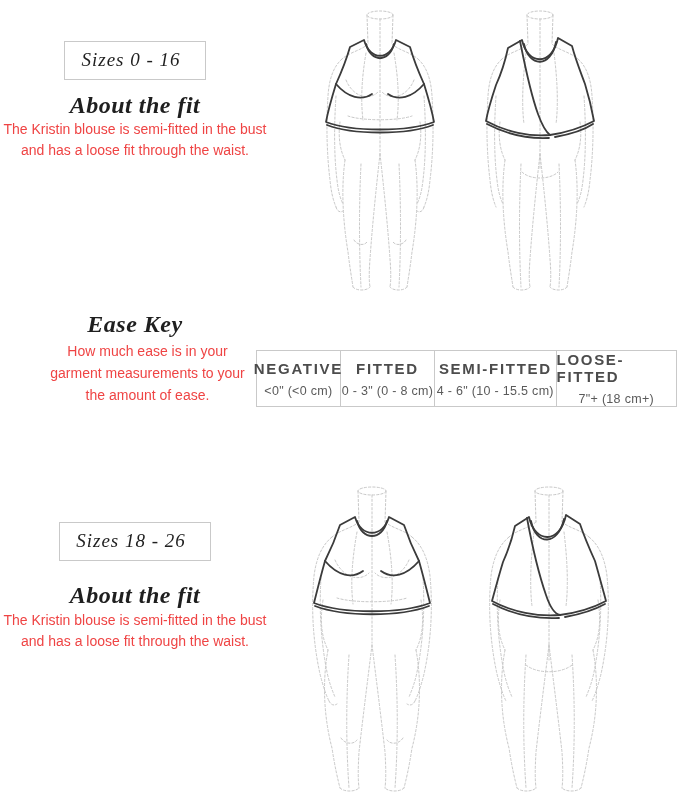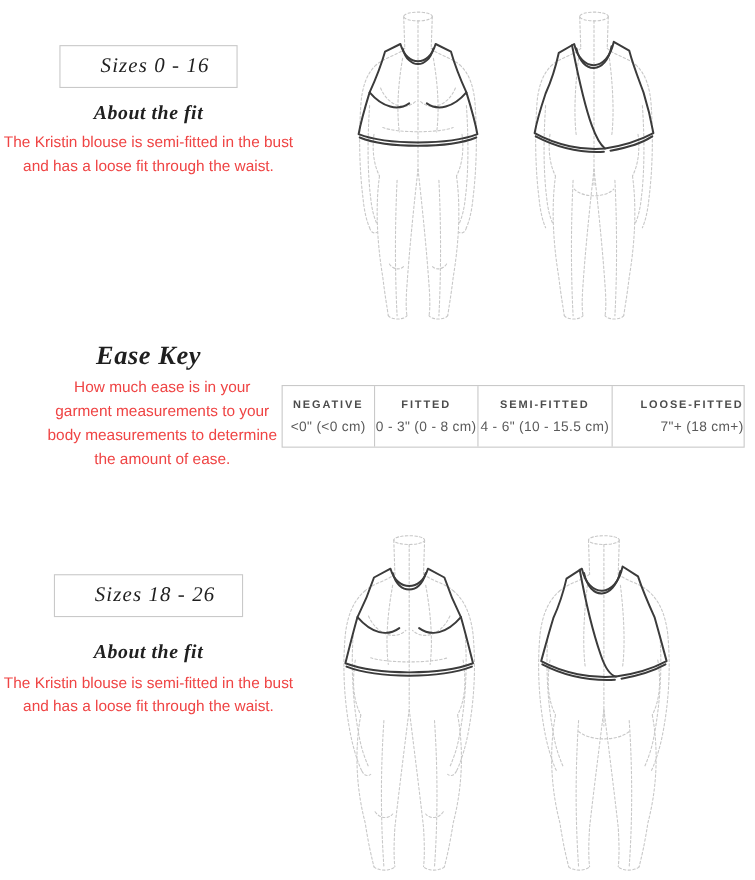--- a/index.html
+++ b/index.html
@@ -2,39 +2,39 @@
 <html><head>
 <meta charset="utf-8">
 <style>
   html,body{margin:0;padding:0;background:#ffffff;}
   .page{position:relative;width:686px;height:800px;background:#ffffff;overflow:hidden;
         font-family:"Liberation Sans",sans-serif;}
 
   
   .leftcol{position:absolute;left:0;width:270px;text-align:center;}
 
-  .sizes-box{display:inline-block;border:1px solid #c9c9c9;padding:7px 24px 8px 36px;
+  .sizes-box{display:inline-block;border:1px solid #c9c9c9;padding:7px 24px 8px 16px;
              font-family:"Liberation Serif",serif;font-style:italic;font-size:19px;
              letter-spacing:1px;color:#1f1f1f;background:#fff;}
 
   .script-heading{font-family:"Liberation Serif",serif;font-style:italic;font-weight:700;
-                  font-size:18px;letter-spacing:.5px;color:#1f1f1f;}
+                  font-size:24px;letter-spacing:.5px;color:#1f1f1f;}
   .ease-heading{font-size:24px;}
 
   .body-line{font-size:14px;line-height:21px;color:#ef4444;}
   .ease-line{line-height:22px;padding-left:25px;}
 
   
   .ease-table{position:absolute;left:256px;top:350px;width:421px;height:57px;
               display:flex;border:1px solid #c9c9c9;box-sizing:border-box;background:#fff;}
   .ease-cell{display:flex;flex-direction:column;justify-content:center;align-items:center;
              gap:7px;border-right:1px solid #c9c9c9;box-sizing:border-box;}
-  .ease-cell:last-child{border-right:none;align-items:flex-end;}
+  .ease-cell:last-child{border-right:none;}
   .c1{width:20%;} .c2{width:22.5%;} .c3{width:29%;} .c4{width:28.5%;}
-  .cell-label{font-size:10px;font-weight:bold;letter-spacing:1.7px;color:#4c4c4c;}
+  .cell-label{font-size:15px;font-weight:bold;letter-spacing:1.7px;color:#4c4c4c;}
   .cell-value{font-size:12.5px;letter-spacing:.3px;color:#5a5a5a;}
 
   
   .fig{position:absolute;}
   .cro{stroke:#c8c8c8;fill:none;stroke-width:1;stroke-dasharray:2.2 2;stroke-linecap:round;}
   .gar{stroke:#3b3b3b;fill:none;stroke-width:1.8;stroke-linejoin:round;stroke-linecap:round;}
 </style>
 </head>
 <body>
 
@@ -46,21 +46,20 @@
   <div class="leftcol script-heading" style="top:92px;">About the fit</div>
   <div class="leftcol" style="top:119px;">
     <div class="body-line">The Kristin blouse is semi-fitted in the bust</div>
     <div class="body-line">and has a loose fit through the waist.</div>
   </div>
 
   <div class="leftcol script-heading ease-heading" style="top:311px;">Ease Key</div>
   <div class="leftcol" style="top:340px;">
     <div class="body-line ease-line">How much ease is in your</div>
     <div class="body-line ease-line">garment measurements to your</div>
-    <div class="body-line ease-line">body measurements to determine</div>
     <div class="body-line ease-line">the amount of ease.</div>
   </div>
 
   <div class="ease-table">
     <div class="ease-cell c1">
       <div class="cell-label">NEGATIVE</div>
       <div class="cell-value">&lt;0" (&lt;0 cm)</div>
     </div>
     <div class="ease-cell c2">
       <div class="cell-label">FITTED</div>

